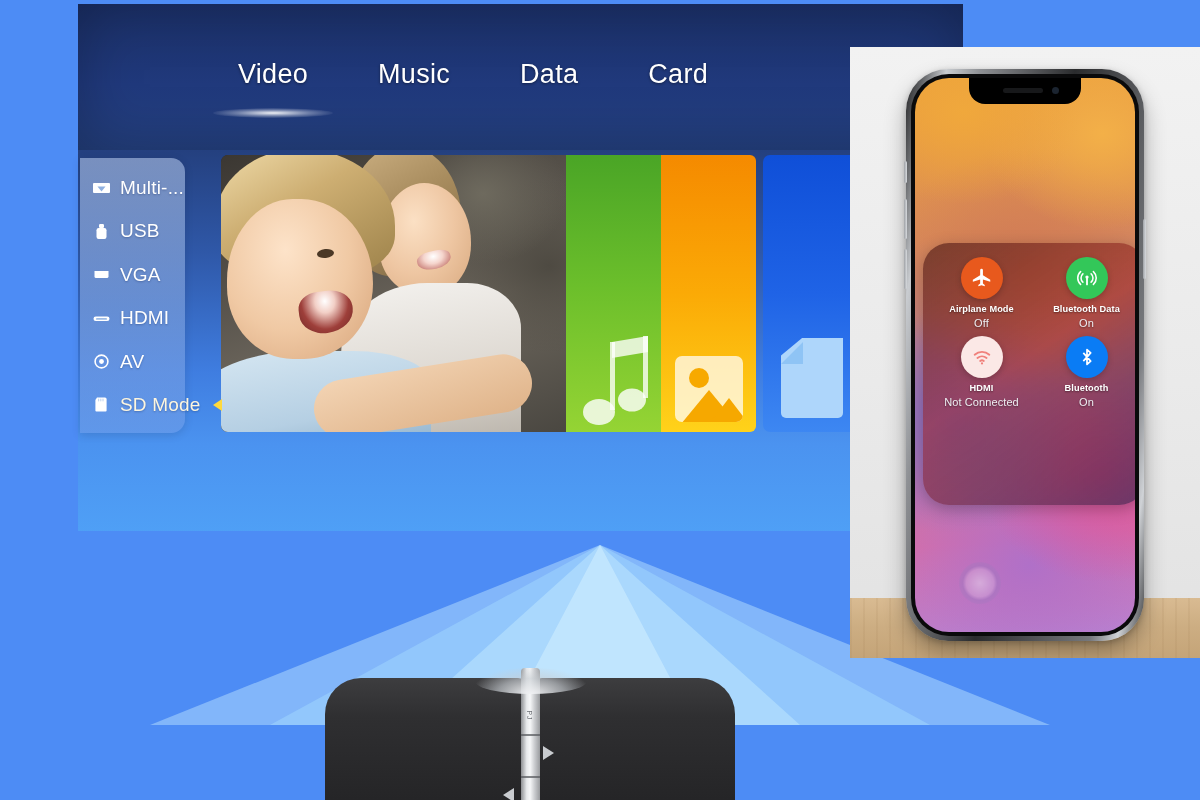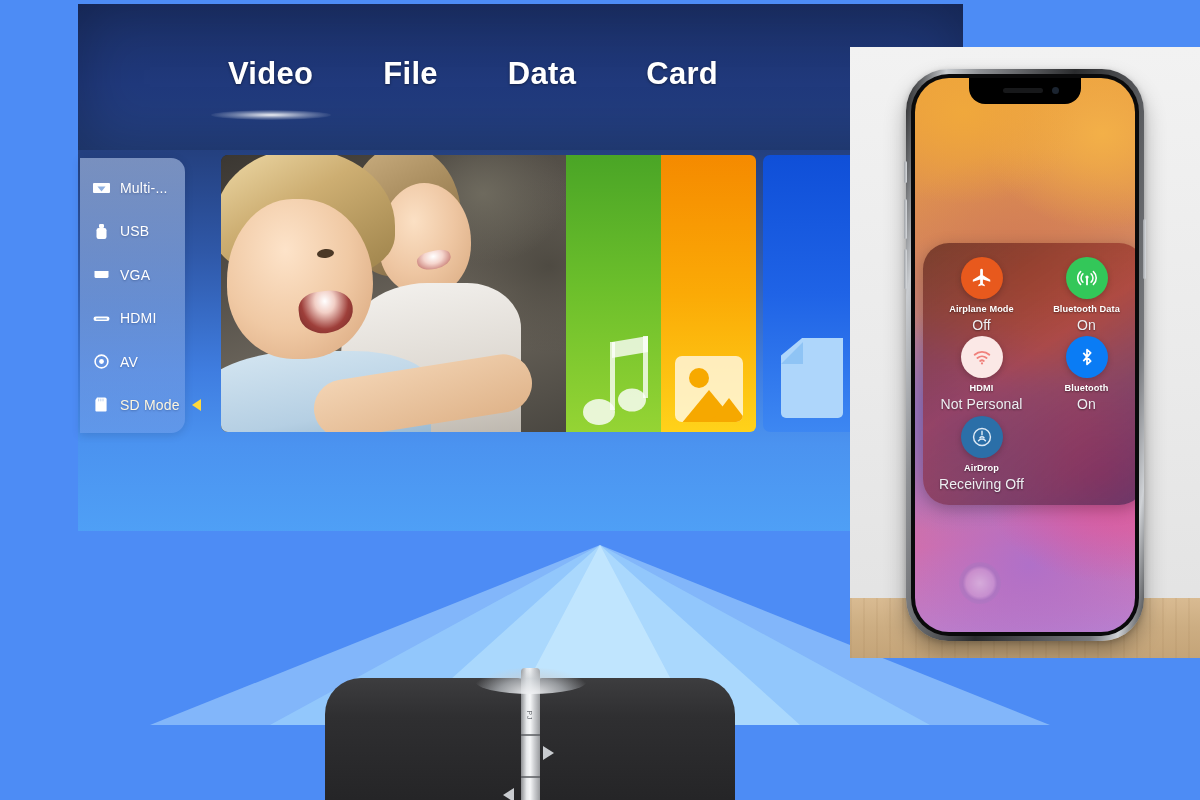--- a/index.html
+++ b/index.html
@@ -29,21 +29,21 @@
     background:linear-gradient(180deg,#4b93f0 0%,#4fa0f6 100%);
   }
 
   
   .nav{
     position:absolute; left:78px; top:48px; width:790px; height:52px;
     display:flex; justify-content:center; align-items:center; gap:58px;
     z-index:8;
   }
   .nav-tab{
-    color:#ffffff; font-size:31px; font-weight:700; letter-spacing:.3px;
+    color:#ffffff; font-size:27px; font-weight:400; letter-spacing:.3px;
     text-shadow:0 1px 3px rgba(0,0,0,.45);
     position:relative; padding:2px 6px; cursor:pointer;
   }
   .nav-tab.active::after{
     content:""; position:absolute; left:50%; transform:translateX(-50%);
     bottom:-26px; width:120px; height:10px;
     background:radial-gradient(ellipse at center, rgba(255,255,255,.92) 0%, rgba(255,255,255,.35) 42%, rgba(255,255,255,0) 75%);
     border-radius:50%;
   }
 
@@ -55,21 +55,21 @@
     padding:12px 0 10px 0;
     display:flex; flex-direction:column; justify-content:space-between;
     z-index:9;
     box-shadow:0 2px 10px rgba(0,0,0,.12);
   }
   .side-item{
     display:flex; align-items:center; gap:9px; padding:0 8px 0 12px;
     height:36px; cursor:pointer; position:relative;
   }
   .side-label{
-    color:#ffffff; font-size:14px; letter-spacing:.2px;
+    color:#ffffff; font-size:19px; letter-spacing:.2px;
     text-shadow:0 1px 2px rgba(20,40,90,.35);
     white-space:nowrap;
   }
   .side-item.selected .side-label{ color:#fdf6df; }
   .side-icon{ width:19px; height:17px; flex:0 0 19px; position:relative; }
   .marker{
     width:0;height:0;border-top:6px solid transparent;border-bottom:6px solid transparent;
     border-right:9px solid #ffd93b; margin-left:3px;
   }
 
@@ -217,21 +217,21 @@
     border-radius:26px;
     backdrop-filter:blur(6px);
     display:grid; grid-template-columns:1fr 1fr; grid-template-rows:repeat(3,1fr);
     padding:14px 6px 10px 6px;
     box-shadow:0 4px 16px rgba(0,0,0,.25);
   }
   .cc-item{ display:flex; flex-direction:column; align-items:center; justify-content:flex-start; gap:5px; cursor:pointer; }
   .cc-circle{ width:42px; height:42px; border-radius:50%; display:flex; align-items:center; justify-content:center;
     box-shadow:0 2px 6px rgba(0,0,0,.22); }
   .cc-title{ color:#fff; font-size:9.2px; font-weight:bold; letter-spacing:.1px; text-shadow:0 1px 2px rgba(0,0,0,.45); }
-  .cc-sub{ color:#eeeef2; font-size:14px; letter-spacing:.1px; text-shadow:0 1px 2px rgba(0,0,0,.45); margin-top:-2px; }
+  .cc-sub{ color:#eeeef2; font-size:11px; letter-spacing:.1px; text-shadow:0 1px 2px rgba(0,0,0,.45); margin-top:-2px; }
 
   .home-orb{ position:absolute; left:44px; bottom:28px; width:42px; height:42px;
     border-radius:50%;
     background:radial-gradient(circle at 50% 50%, rgba(255,255,255,.40) 0%, rgba(255,255,255,.20) 46%, rgba(160,120,190,.45) 58%, rgba(160,120,190,.18) 78%, rgba(160,120,190,0) 100%); }
 
   .side-btn{ position:absolute; background:linear-gradient(90deg,#9fa2a6,#d8dbdf); border-radius:2px; }
   .sb-mute{ left:-2px; top:92px; width:3px; height:22px; }
   .sb-up{ left:-2px; top:130px; width:3px; height:40px; }
   .sb-dn{ left:-2px; top:180px; width:3px; height:40px; }
   .sb-pw{ right:-2px; top:150px; width:3px; height:60px; }
@@ -240,21 +240,21 @@
 <body>
 
 <div class="screen-wrap">
   <div class="screen-dark"></div>
   <div class="screen-mid"></div>
   <div class="screen-low"></div>
 </div>
 
 <div class="nav">
   <div class="nav-tab active"><span>Video</span></div>
-  <div class="nav-tab"><span>File</span></div>
+  <div class="nav-tab"><span>Music</span></div>
   <div class="nav-tab"><span>Data</span></div>
   <div class="nav-tab"><span>Card</span></div>
 </div>
 
 <div class="sidebar">
 
   <div class="side-item">
     <span class="side-icon">
       <svg width="19" height="17" viewBox="0 0 19 17">
           <path d="M2 3h15a1 1 0 011 1v8a1 1 0 01-1 1H2a1 1 0 01-1-1V4a1 1 0 011-1z" fill="#fff"></path>
@@ -423,43 +423,33 @@
           </div>
 
           <div class="cc-item">
             <span class="cc-circle" style="background:#fbe8e6">
               <svg width="22" height="22" viewBox="0 0 24 24" fill="none" stroke="#f0817c" stroke-width="2" stroke-linecap="round">
                 <path d="M4 9.5a12 12 0 0116 0M7 13a8 8 0 0110 0M10 16.3a3.4 3.4 0 014 0"></path>
                 <circle cx="12" cy="19" r="1.2" fill="#f0817c" stroke="none"></circle>
               </svg>
             </span>
             <span class="cc-title">HDMI</span>
-            <span class="cc-sub">Not Personal</span>
+            <span class="cc-sub">Not Connected</span>
           </div>
 
           <div class="cc-item">
             <span class="cc-circle" style="background:#0a7cf5">
               <svg width="22" height="22" viewBox="0 0 24 24" fill="none" stroke="#fff" stroke-width="1.9" stroke-linejoin="round">
                 <path d="M8 7.5L16 16.5L12 20V4l4 3.5L8 16.5"></path>
               </svg>
             </span>
             <span class="cc-title">Bluetooth</span>
             <span class="cc-sub">On</span>
           </div>
 
-          <div class="cc-item">
-            <span class="cc-circle" style="background:#2b6fa8">
-              <svg width="22" height="22" viewBox="0 0 24 24" fill="none" stroke="#dce9f5" stroke-width="1.6" stroke-linecap="round">
-                <circle cx="12" cy="12" r="9.2"></circle>
-                <path d="M8.2 16a5 5 0 017.6 0M9.8 12.8a2.9 2.9 0 014.4 0M12 9.6v-4"></path>
-              </svg>
-            </span>
-            <span class="cc-title">AirDrop</span>
-            <span class="cc-sub">Receiving Off</span>
-          </div>
 
 
         </div>
 
         <div class="home-orb"></div>
       </div>
     </div>
   </div>
 </div>
 

